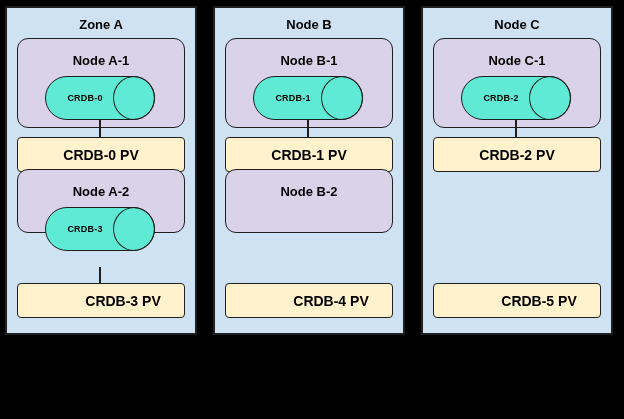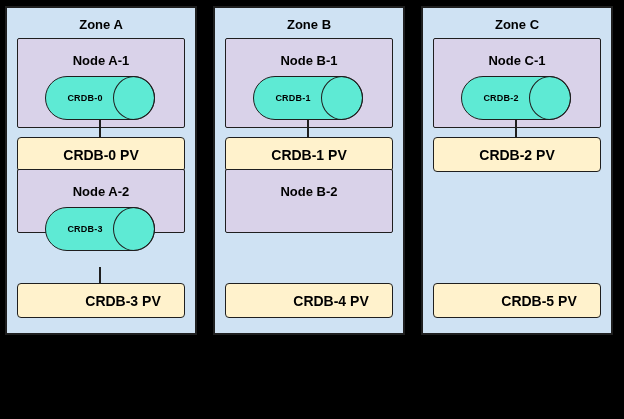--- a/index.html
+++ b/index.html
@@ -34,21 +34,21 @@
     text-align: center;
     font-size: 13px;
     line-height: 16px;
   }
 
   .node {
     position: absolute;
     left: 10px; right: 10px;
     background: #d9d2e9;
     border: 1px solid #1f1f1f;
-    border-radius: 2px;
+    border-radius: 11px;
   }
   .node-1 { top: 30px; height: 90px; }
   .node-2 { top: 161px; height: 64px; }
 
   .node-title {
     position: absolute;
     top: 14px; left: 0; right: 0;
     text-align: center;
     font-size: 13px;
     line-height: 16px;
@@ -126,21 +126,21 @@
         <span class="cyl-label">CRDB-3</span>
       </div>
     </div>
     <div class="connector connector-2"></div>
     <div class="pv pv-2">
       <span>CRDB-3 PV</span>
     </div>
   </div>
 
   <div class="zone zone-b">
-    <div class="zone-title">Zone B</div>
+    <div class="zone-title">Node B</div>
 
     <div class="node node-1">
       <div class="node-title">Node B-1</div>
       <div class="cylinder">
         <span class="cyl-cap"></span>
         <span class="cyl-label">CRDB-1</span>
       </div>
     </div>
     <div class="connector connector-1"></div>
     <div class="pv pv-1">
@@ -149,21 +149,21 @@
 
     <div class="node node-2">
       <div class="node-title">Node B-2</div>
     </div>
     <div class="pv pv-2">
       <span>CRDB-4 PV</span>
     </div>
   </div>
 
   <div class="zone zone-c">
-    <div class="zone-title">Zone C</div>
+    <div class="zone-title">Node C</div>
 
     <div class="node node-1">
       <div class="node-title">Node C-1</div>
       <div class="cylinder">
         <span class="cyl-cap"></span>
         <span class="cyl-label">CRDB-2</span>
       </div>
     </div>
     <div class="connector connector-1"></div>
     <div class="pv pv-1">

